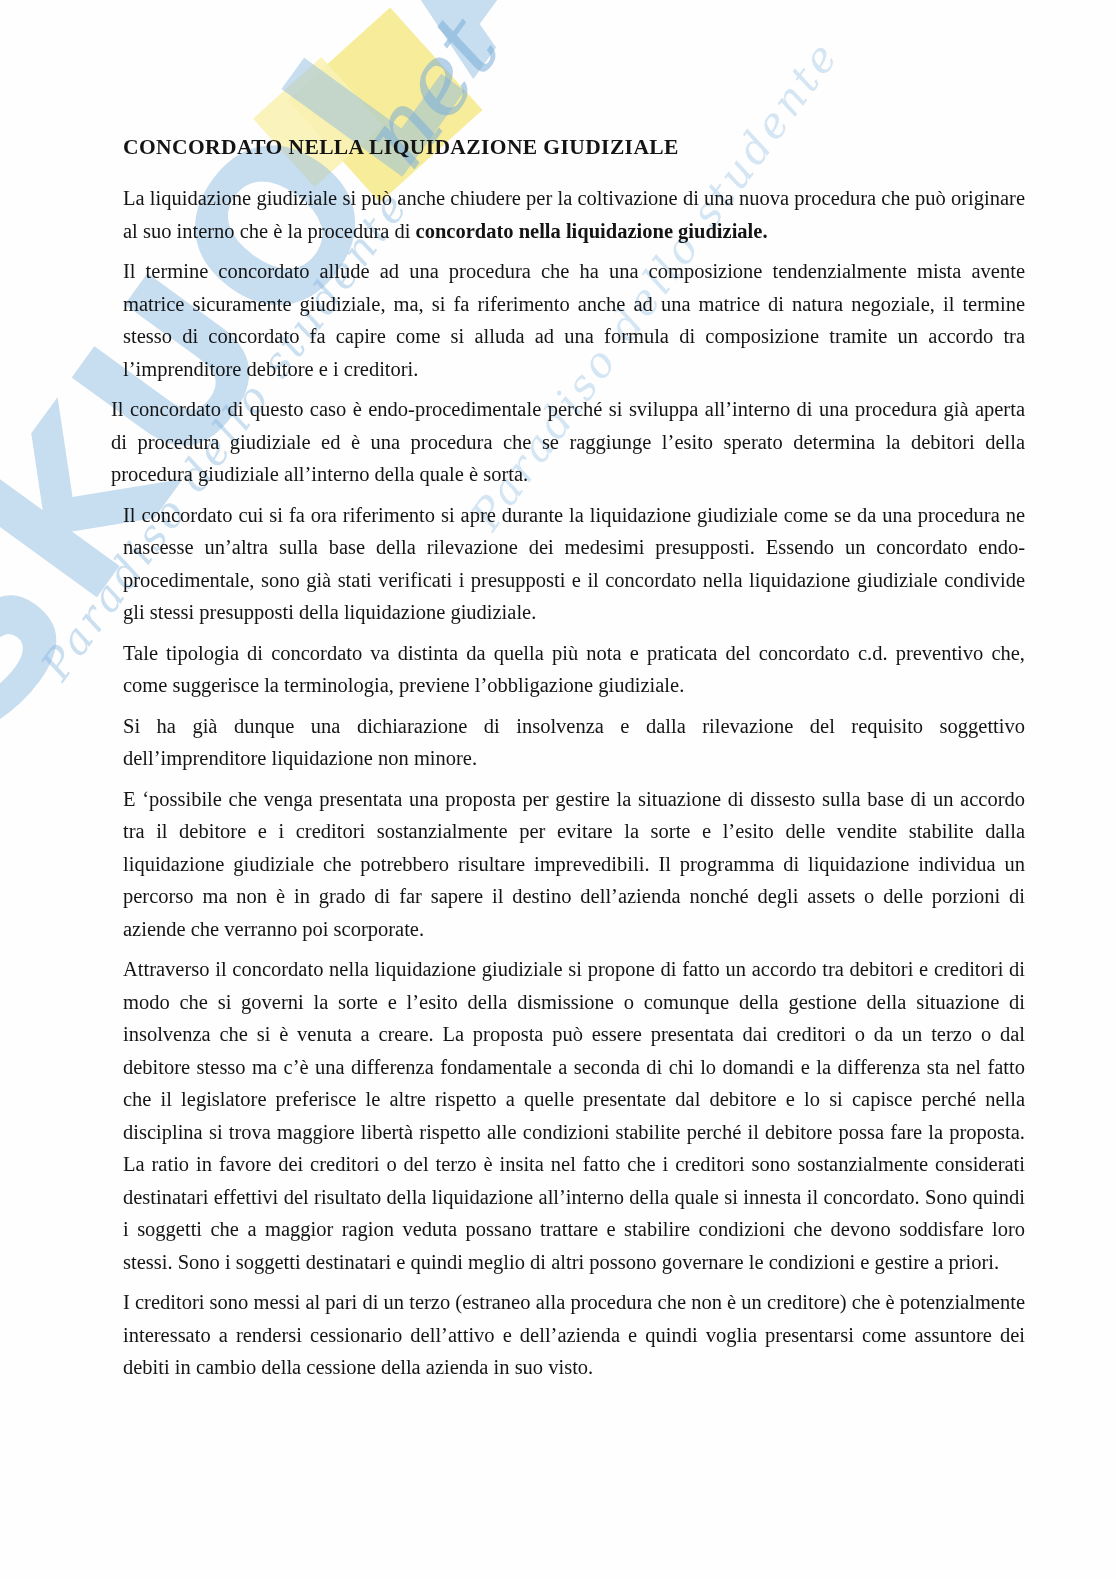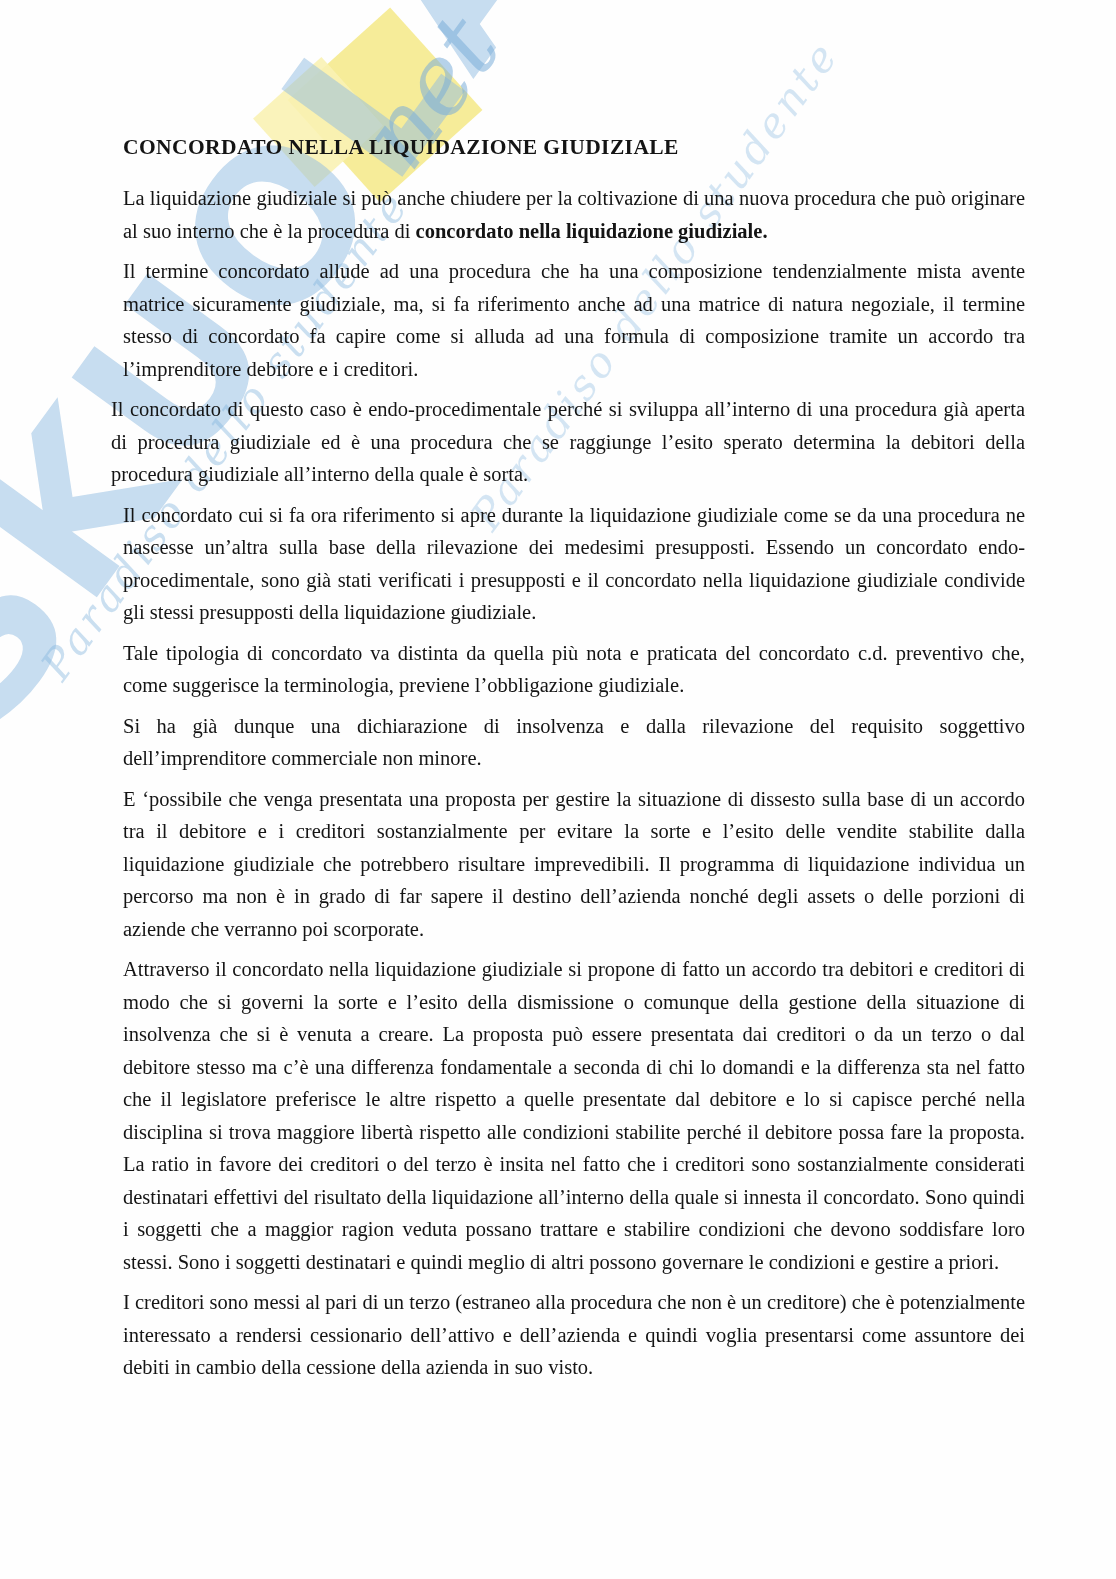--- a/index.html
+++ b/index.html
@@ -114,21 +114,21 @@
     <p><span>La liquidazione giudiziale si può anche chiudere per la coltivazione di una nuova procedura che può originare al suo interno che è la procedura di </span><strong>concordato nella liquidazione giudiziale.</strong></p>
 
     <p>Il termine concordato allude ad una procedura che ha una composizione tendenzialmente mista avente matrice sicuramente giudiziale, ma, si fa riferimento anche ad una matrice di natura negoziale, il termine stesso di concordato fa capire come si alluda ad una formula di composizione tramite un accordo tra l’imprenditore debitore e i creditori.</p>
 
     <p class="outdent">Il concordato di questo caso è endo-procedimentale perché si sviluppa all’interno di una procedura già aperta di procedura giudiziale ed è una procedura che se raggiunge l’esito sperato determina la debitori della procedura giudiziale all’interno della quale è sorta.</p>
 
     <p>Il concordato cui si fa ora riferimento si apre durante la liquidazione giudiziale come se da una procedura ne nascesse un’altra sulla base della rilevazione dei medesimi presupposti. Essendo un concordato endo-procedimentale, sono già stati verificati i presupposti e il concordato nella liquidazione giudiziale condivide gli stessi presupposti della liquidazione giudiziale.</p>
 
     <p>Tale tipologia di concordato va distinta da quella più nota e praticata del concordato c.d. preventivo che, come suggerisce la terminologia, previene l’obbligazione giudiziale.</p>
 
-    <p>Si ha già dunque una dichiarazione di insolvenza e dalla rilevazione del requisito soggettivo dell’imprenditore commerciale non minore.</p>
+    <p>Si ha già dunque una dichiarazione di insolvenza e dalla rilevazione del requisito soggettivo dell’imprenditore liquidazione non minore.</p>
 
     <p>E ‘possibile che venga presentata una proposta per gestire la situazione di dissesto sulla base di un accordo tra il debitore e i creditori sostanzialmente per evitare la sorte e l’esito delle vendite stabilite dalla liquidazione giudiziale che potrebbero risultare imprevedibili. Il programma di liquidazione individua un percorso ma non è in grado di far sapere il destino dell’azienda nonché degli assets o delle porzioni di aziende che verranno poi scorporate.</p>
 
     <p>Attraverso il concordato nella liquidazione giudiziale si propone di fatto un accordo tra debitori e creditori di modo che si governi la sorte e l’esito della dismissione o comunque della gestione della situazione di insolvenza che si è venuta a creare. La proposta può essere presentata dai creditori o da un terzo o dal debitore stesso ma c’è una differenza fondamentale a seconda di chi lo domandi e la differenza sta nel fatto che il legislatore preferisce le altre rispetto a quelle presentate dal debitore e lo si capisce perché nella disciplina si trova maggiore libertà rispetto alle condizioni stabilite perché il debitore possa fare la proposta. La ratio in favore dei creditori o del terzo è insita nel fatto che i creditori sono sostanzialmente considerati destinatari effettivi del risultato della liquidazione all’interno della quale si innesta il concordato. Sono quindi i soggetti che a maggior ragion veduta possano trattare e stabilire condizioni che devono soddisfare loro stessi. Sono i soggetti destinatari e quindi meglio di altri possono governare le condizioni e gestire a priori.</p>
 
     <p>I creditori sono messi al pari di un terzo (estraneo alla procedura che non è un creditore) che è potenzialmente interessato a rendersi cessionario dell’attivo e dell’azienda e quindi voglia presentarsi come assuntore dei debiti in cambio della cessione della azienda in suo visto.</p>
 
   </div>
 
 </div>

